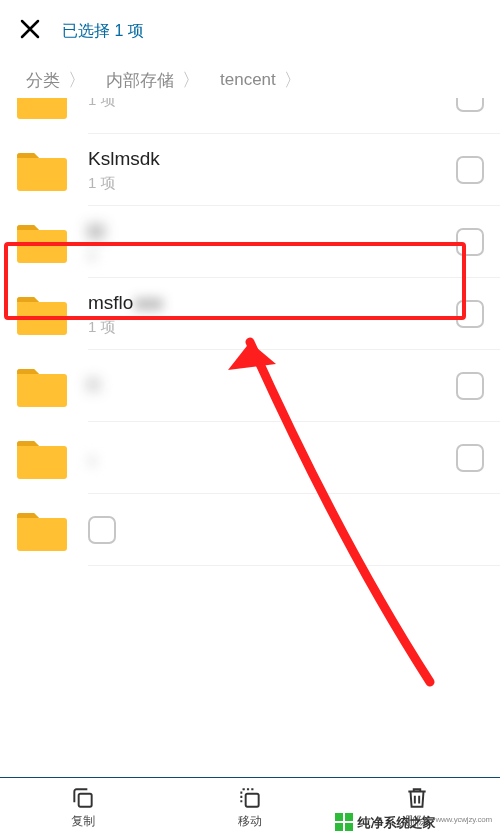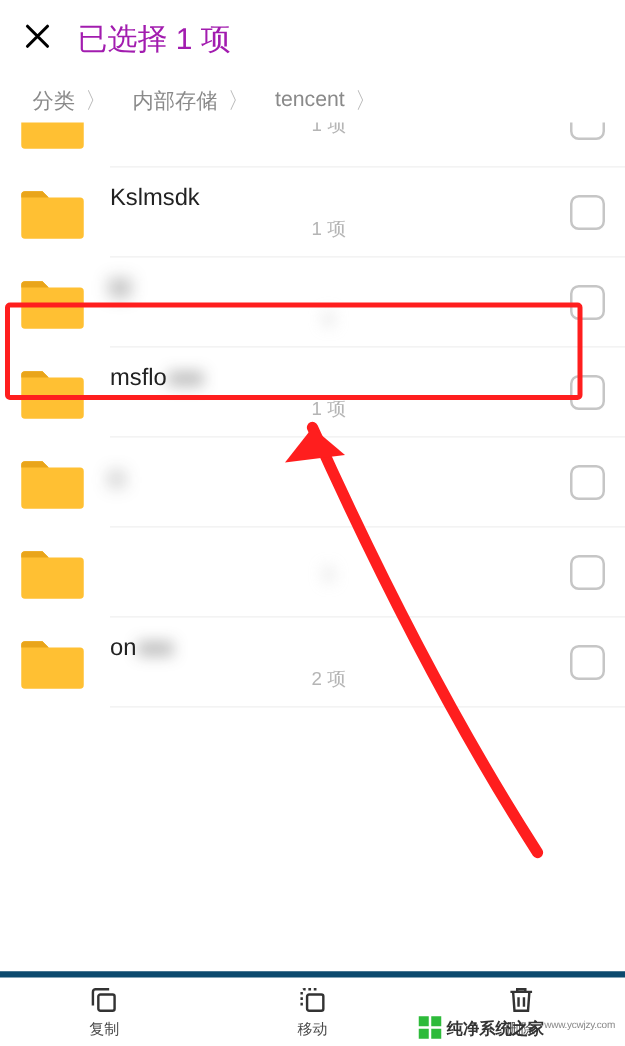--- a/index.html
+++ b/index.html
@@ -14,21 +14,21 @@
 
     
     .header {
       height: 62px;
       display: flex;
       align-items: center;
       padding: 0 18px;
       gap: 20px;
     }
     .close-icon { font-size: 28px; line-height: 1; color: #000; }
-    .header-title { font-size: 24px; color: #a21caf; }
+    .header-title { font-size: 16px; color: #0369a1; }
 
     
     .breadcrumb {
       height: 36px;
       display: flex;
       align-items: center;
       padding: 0 14px;
       gap: 8px;
       font-size: 17px;
       color: #8a8a8a;
@@ -89,21 +89,20 @@
       display: flex;
       align-items: center;
       gap: 0;
     }
     .row-sub {
       font-size: 15px;
       color: #b5b5b5;
       display: flex;
       align-items: center;
       gap: 4px;
-      justify-content: center;
     }
 
     .blur { filter: blur(7px); }
     .blur-small { filter: blur(6px); }
 
     .checkbox {
       width: 28px;
       height: 28px;
       flex-shrink: 0;
       border: 2px solid #c6c6c6;
@@ -128,21 +127,21 @@
     }
 
     
     .bottom-bar {
       position: absolute;
       left: 0;
       right: 0;
       bottom: 0;
       height: 60px;
       display: flex;
-      border-top: 5px solid #0c4a6e;
+      border-top: 1px solid #0c4a6e;
       background: #fff;
       z-index: 5;
     }
     .bb-item {
       flex: 1;
       display: flex;
       flex-direction: column;
       align-items: center;
       justify-content: center;
       gap: 2px;
@@ -283,29 +282,20 @@
             <span>5</span>
           </div>
         </div>
         <div class="checkbox"></div>
       </div>
       <div class="row">
         <div class="folder-icon"><svg viewBox="0 0 56 48" width="56" height="48">
     <path d="M3 10 a3 3 0 0 1 3-3 h14 l5 5 h25 a3 3 0 0 1 3 3 v27 a3 3 0 0 1-3 3 H6 a3 3 0 0 1-3-3 z" fill="#ffc033"></path>
     <path d="M3 10 a3 3 0 0 1 3-3 h14 l5 5 H3 z" fill="#e9a51a"></path>
   </svg></div>
-        <div class="row-body">
-          <div class="row-name">
-            <span>on</span>
-            <span class="blur-small" style="margin-left: 1px;">xxx</span>
-          </div>
-          <div class="row-sub">
-            <span>2 项</span>
-          </div>
-        </div>
         <div class="checkbox"></div>
       </div>
     </div>
 </div>
 
 <div class="highlight" style="left:4px; top:242px; width:462px; height:78px;"></div>
 
 <svg class="arrow-svg" style="left:220px; top:312px; width:230px; height:380px;" viewBox="0 0 230 380">
   <path d="M210 370 Q 120 230 30 30" stroke="#ff1e1e" stroke-width="9" fill="none" stroke-linecap="round"></path>
   <polygon points="30,30 8,58 56,52" fill="#ff1e1e"></polygon>

